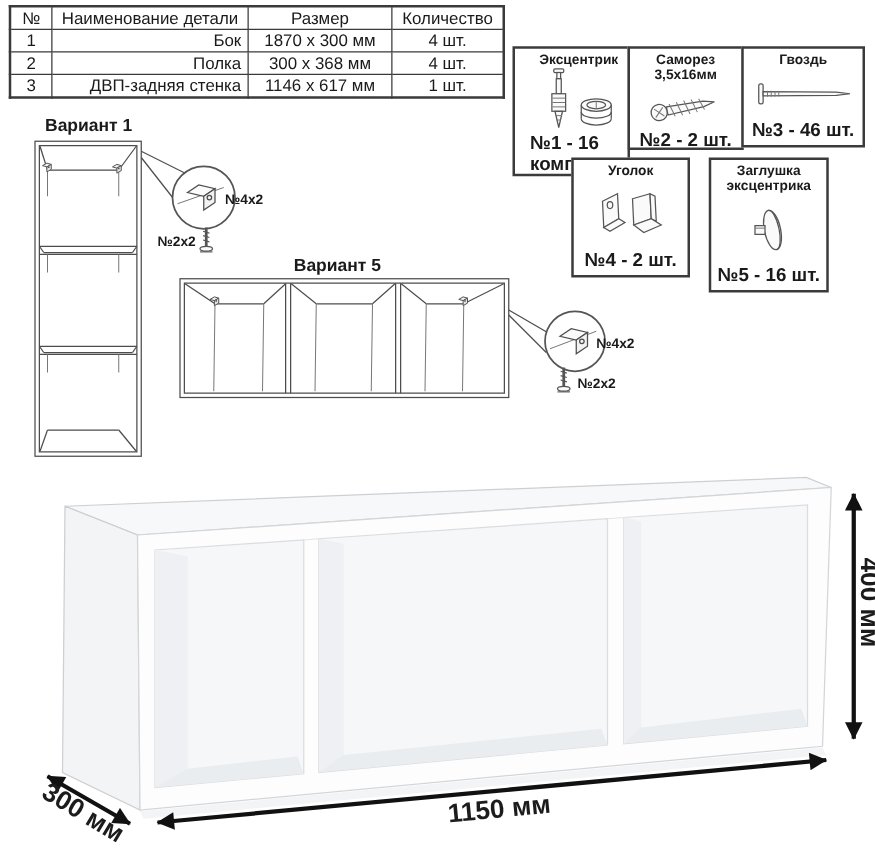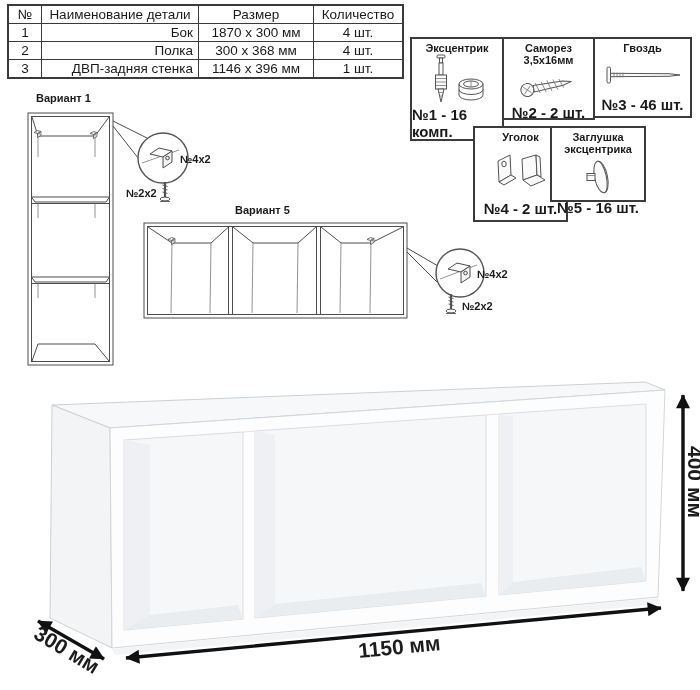--- a/index.html
+++ b/index.html
@@ -10,31 +10,31 @@
   table.parts{position:absolute;left:7px;top:4px;border-collapse:collapse;border:2px solid #3a3a3a;background:#fff;}
   table.parts td{border:1.5px solid #3a3a3a;font-size:13.5px;height:17px;padding:0 5px;
                  text-align:center;white-space:nowrap;}
   table.parts td.c-name{text-align:right;}
   .w-num{width:22px}.w-name{width:146px}.w-size{width:104px}.w-qty{width:78px}
 
   
   .hwbox{position:absolute;left:410px;top:37px;width:282px;height:185px;}
   .hwcell{position:absolute;background:#fff;border:2px solid #3b3b3b;box-sizing:border-box;
           display:flex;flex-direction:column;align-items:center;}
-  .hwc1{left:0;top:0;width:94px;height:104px;}
+  .hwc1{left:0;top:0;width:94px;height:104px;padding-left:12px;}
   .hwc2{left:92px;top:0;width:93px;height:83px;justify-content:space-between;}
   .hwc3{left:183px;top:0;width:99px;height:81px;}
-  .hwc4{left:63px;top:89px;width:95px;height:96px;}
-  .hwc5{left:140px;top:89px;width:96px;height:76px;}
+  .hwc4{left:47px;top:89px;width:95px;height:96px;}
+  .hwc5{left:157px;top:89px;width:96px;height:108px;}
   .hwtitle{font-size:11px;font-weight:700;line-height:12px;text-align:center;margin-top:3px;}
   .hwicon{flex:1;display:flex;align-items:center;justify-content:center;}
   .hwqty{font-size:15px;font-weight:700;margin-bottom:3px;}
 
   
-  .vtitle{position:absolute;font-size:11px;font-weight:700;}
+  .vtitle{position:absolute;font-size:14px;font-weight:700;}
   .v1t{left:36px;top:92px;}
   .v2t{left:235px;top:204px;}
 
   svg{position:absolute;overflow:visible;}
   .v1svg{left:18px;top:105px;}
   .v2svg{left:140px;top:218px;}
   .isosvg{left:0;top:378px;}
 
   .ln{stroke:#4d4d4d;stroke-width:1;fill:none;}
   .lnf{stroke:#777;stroke-width:0.8;fill:none;}
@@ -64,21 +64,21 @@
     </tr>
     <tr>
       <td>2</td>
       <td class="c-name">Полка</td>
       <td>300 x 368 мм</td>
       <td>4 шт.</td>
     </tr>
     <tr>
       <td>3</td>
       <td class="c-name">ДВП-задняя стенка</td>
-      <td>1146 x 396 мм</td>
+      <td>1146 x 617 мм</td>
       <td>1 шт.</td>
     </tr>
   </tbody>
     </table>
 
   <div class="hwbox">
 
     <div class="hwcell hwc1">
       <div class="hwtitle"><span>Эксцентрик</span></div>
       <div class="hwicon">

